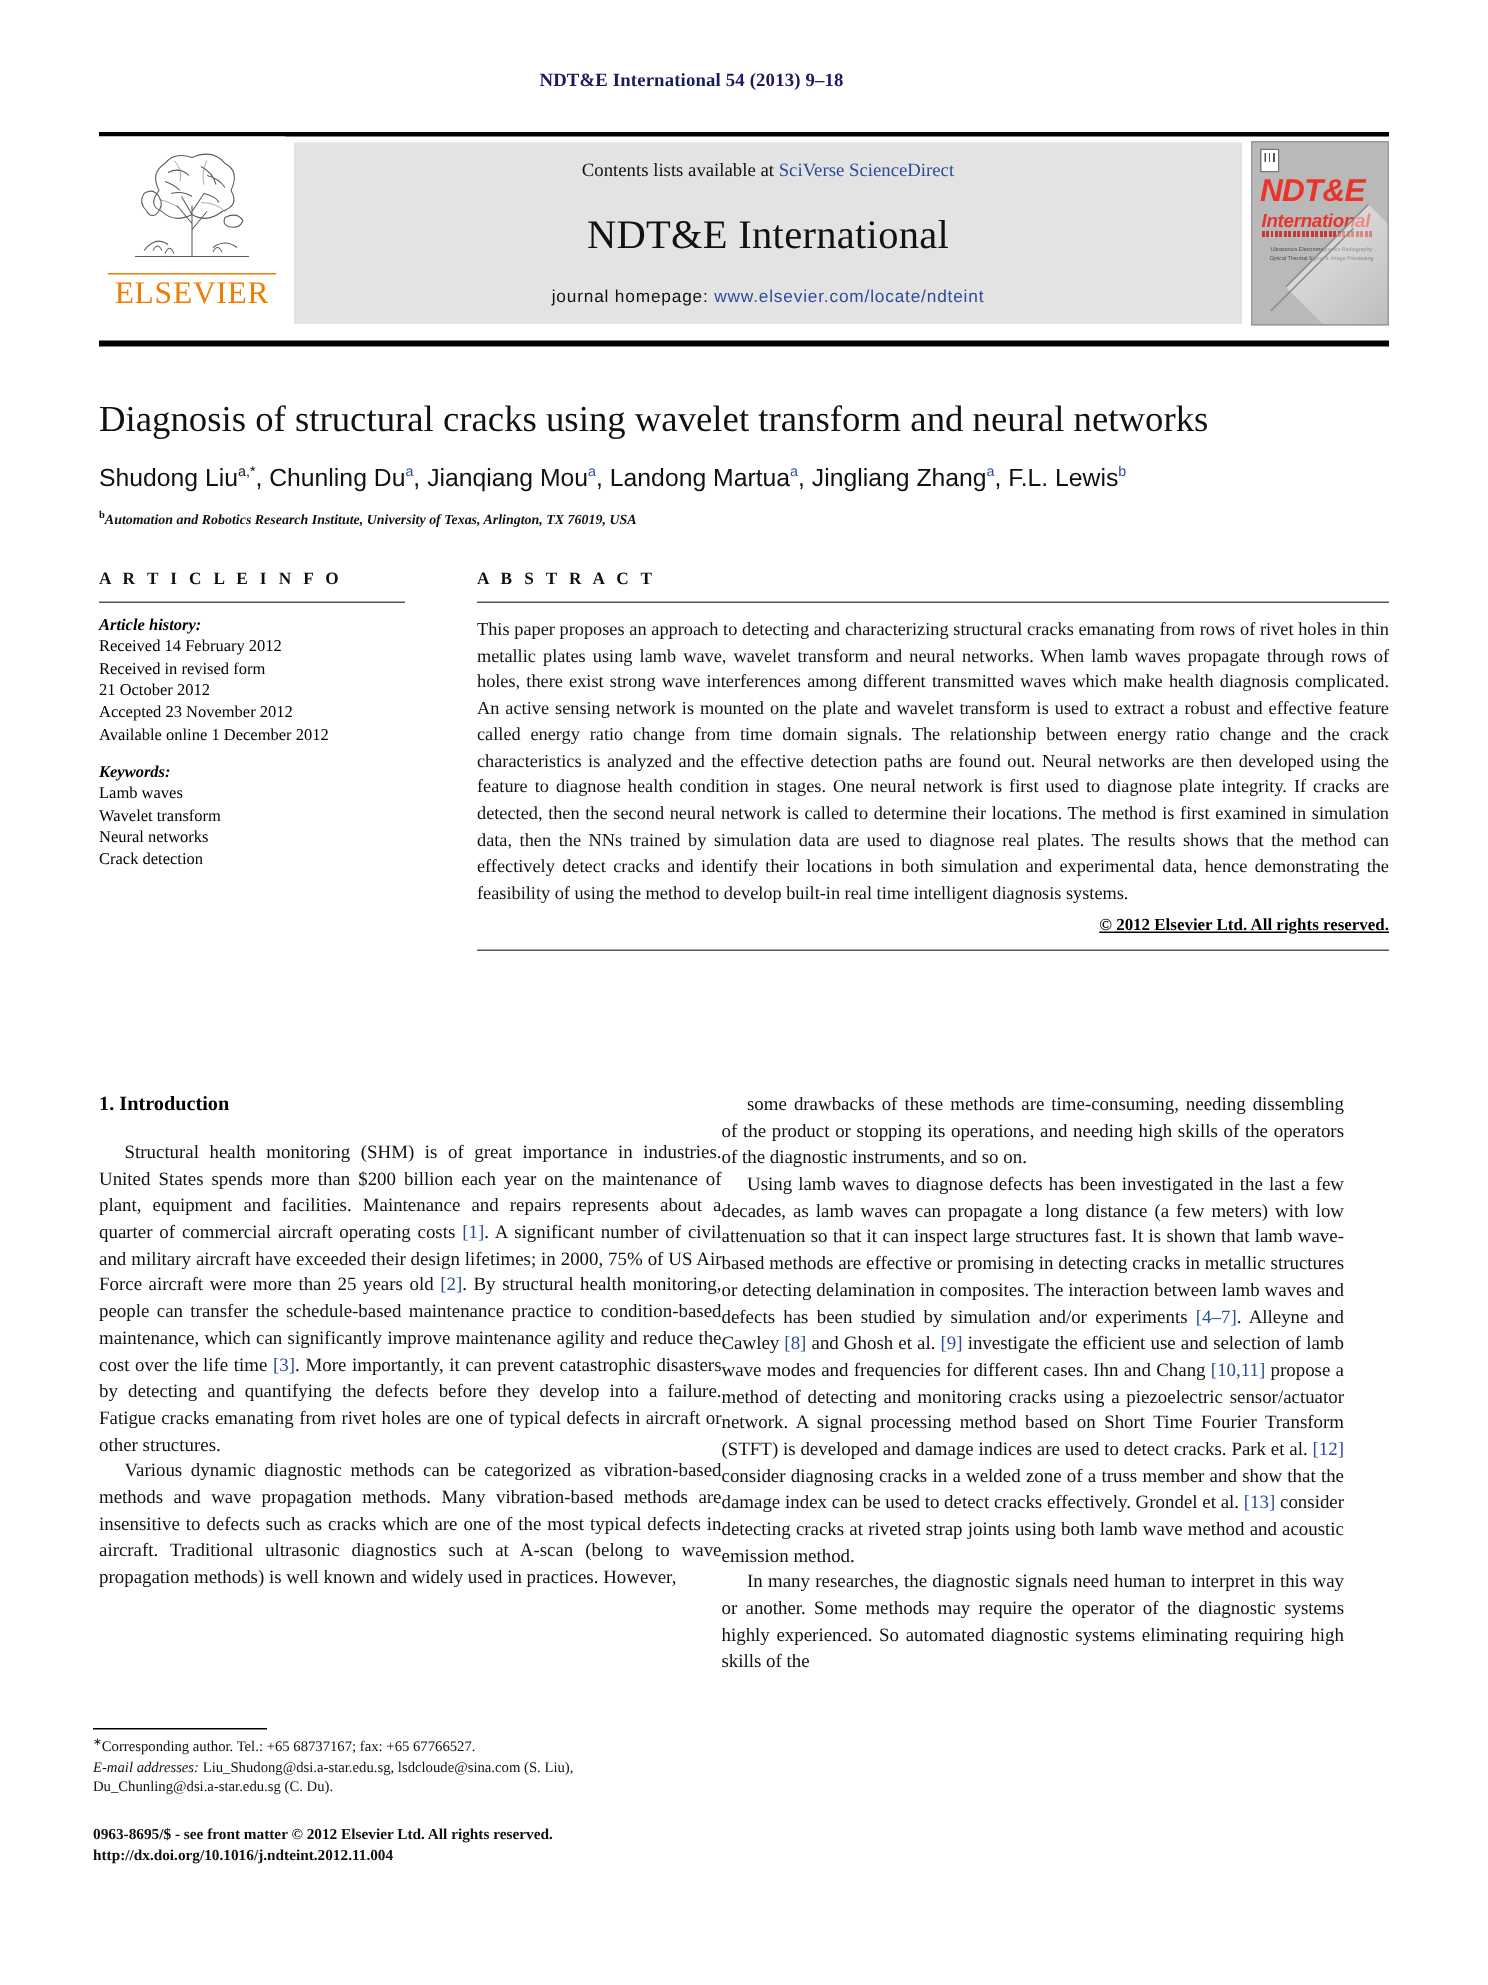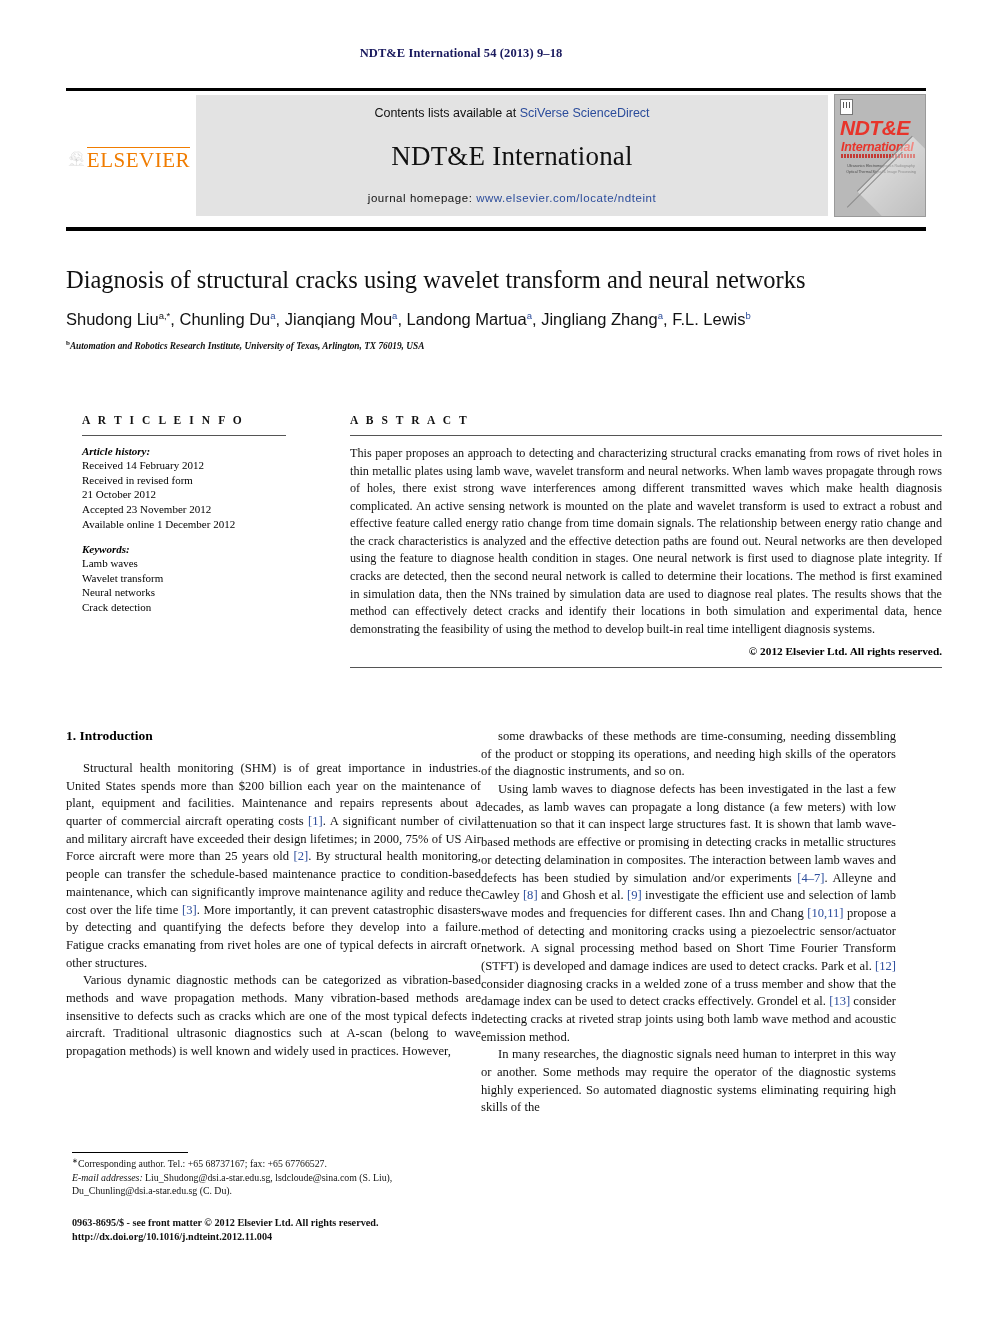--- a/index.html
+++ b/index.html
@@ -53,21 +53,21 @@
     width: 860px;
     height: 4px;
     background: #000;
   }
 
   .elsevier-logo {
     width: 124px;
     flex: 0 0 124px;
     padding-top: 6px;
     display: flex;
-    flex-direction: row;
+    flex-direction: column;
     align-items: center;
     justify-content: flex-start;
     background: #fff;
   }
   .tree-svg { display: block; }
   .elsevier-word {
     font-family: "Liberation Serif", serif;
     font-size: 21px;
     letter-spacing: .5px;
     color: #f07c00;
@@ -86,21 +86,21 @@
     margin-right: 6px;
     margin-top: 4px;
     margin-bottom: 4px;
     display: flex;
     flex-direction: column;
     align-items: center;
     justify-content: space-between;
     padding: 11px 0 12px 0;
   }
   .contents-line {
-    font-family: Liberation Sans, sans-serif;
+    font-family: Liberation Serif, serif;
     font-size: 12.5px;
     color: #111;
   }
   .contents-line a, .sd-link {
     color: #2b4c9b;
     text-decoration: none;
   }
   .journal-title-big {
     font-family: "Liberation Serif", serif;
     font-size: 27px;
@@ -199,26 +199,25 @@
     font-weight: bold;
     color: #111;
     line-height: 1.42;
     margin: 0;
   }
   .affil sup { font-style: normal; font-size: 7px; vertical-align: super; }
 
   
   .info-abstract {
     position: absolute;
-    top: 414px;
+    top: 380px;
     left: 66px;
     width: 860px;
     display: flex;
-    gap: 16px;
-    margin-left: 16px;
+    gap: 0;
   }
   .col-info { width: 222px; flex: 0 0 222px; padding-right: 18px; }
   .col-abs  { flex: 1 1 auto; padding-left: 30px; }
 
   .sec-head {
     font-family: "Liberation Serif", serif;
     font-weight: bold;
     font-size: 11.5px;
     letter-spacing: 2.6px;
     color: #111;
@@ -246,20 +245,21 @@
     text-align: justify;
     margin: 0;
     color: #111;
   }
   .abs-copy {
     font-family: "Liberation Serif", serif;
     font-size: 11.3px;
     font-weight: bold;
     text-align: right;
     margin: 7px 0 0 0;
+    text-decoration: underline;
   }
   .abs-rule { border: none; border-top: 1px solid #555; margin: 10px 0 0 0; }
 
   
   .body-cols {
     position: absolute;
     top: 728px;
     left: 66px;
     width: 862px;
     height: 520px;
@@ -279,21 +279,21 @@
     text-align: justify;
     margin: 0;
     text-indent: 17px;
     color: #111;
   }
   .ref { color: #2b4c9b; }
 
   
   .footnote-area {
     position: absolute;
-    left: 72px;
+    left: 62px;
     top: 1152px;
     width: 415px;
   }
   .fn-rule { width: 116px; border: none; border-top: 1.2px solid #000; margin: 0 0 4px 0; }
   .fn {
     font-family: "Liberation Serif", serif;
     font-size: 9.8px;
     line-height: 1.38;
     margin: 0;
     color: #111;

